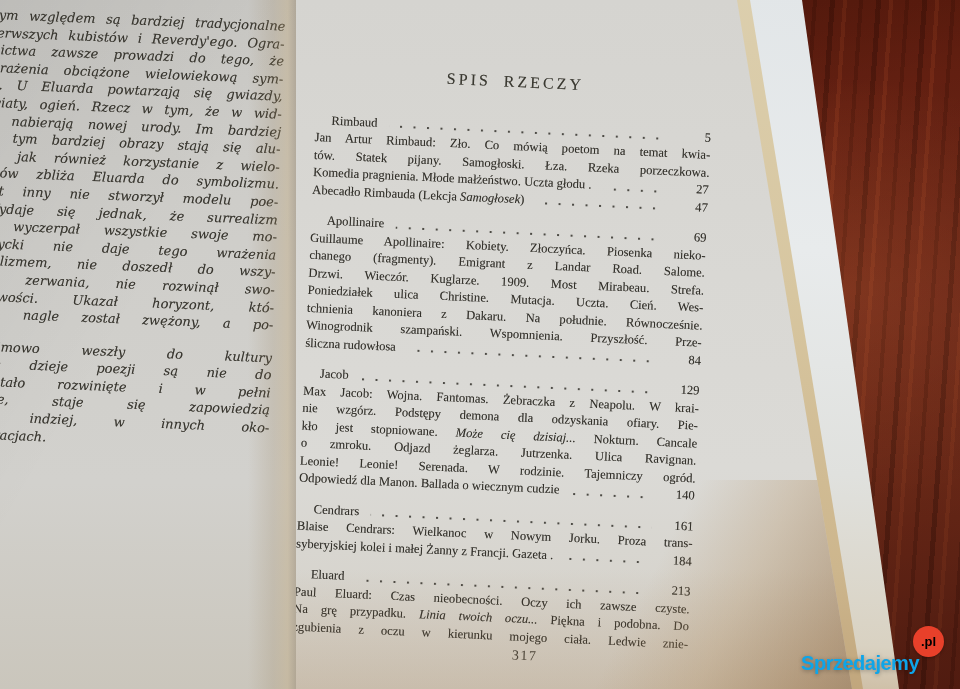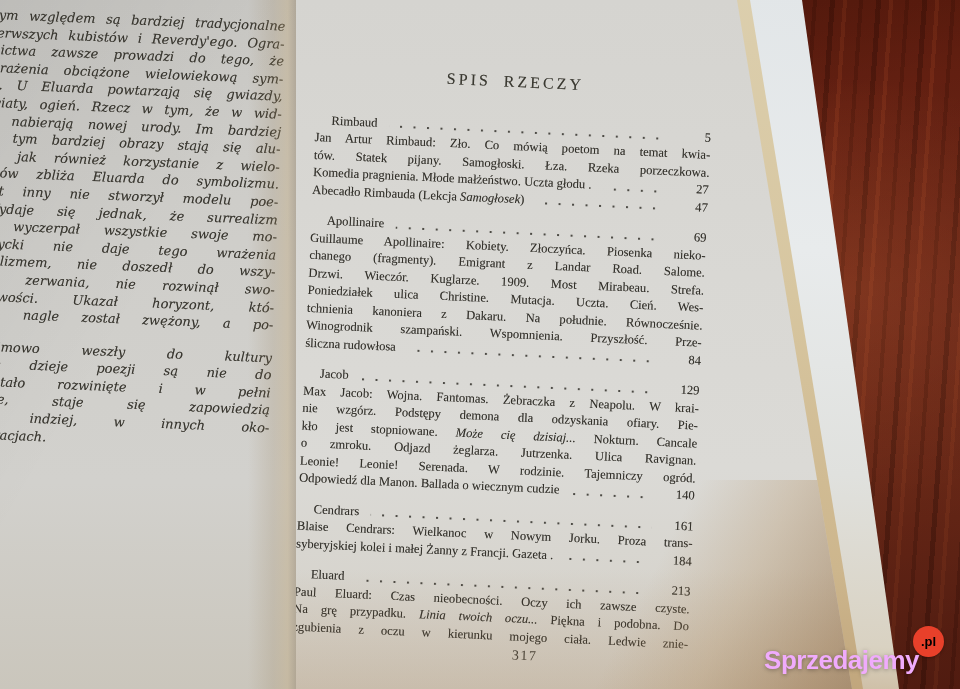--- a/index.html
+++ b/index.html
@@ -102,21 +102,21 @@
     position:absolute;left:512px;top:648px;font-size:14px;letter-spacing:1.5px;
     color:#3a3832;transform:rotate(2deg);
   }
   
   .watermark{
     position:absolute;right:16px;bottom:16px;height:44px;
     display:flex;align-items:flex-end;
     font-family:"Liberation Sans",sans-serif;
   }
   .wm-brand{
-    color:#f0abfc;font-size:26px;font-weight:bold;letter-spacing:-.5px;
+    color:#0ea5e9;font-size:20px;font-weight:bold;letter-spacing:-.5px;
     text-shadow:0 1px 4px rgba(0,0,0,.35);line-height:1;
   }
   .wm-circle{
     width:31px;height:31px;border-radius:50%;
     background:#e8402a;color:#000000;font-size:13px;font-weight:bold;
     display:flex;align-items:center;justify-content:center;
     margin-left:-6px;transform:translateY(-16px);
     box-shadow:0 1px 3px rgba(0,0,0,.3);
   }
 </style>

